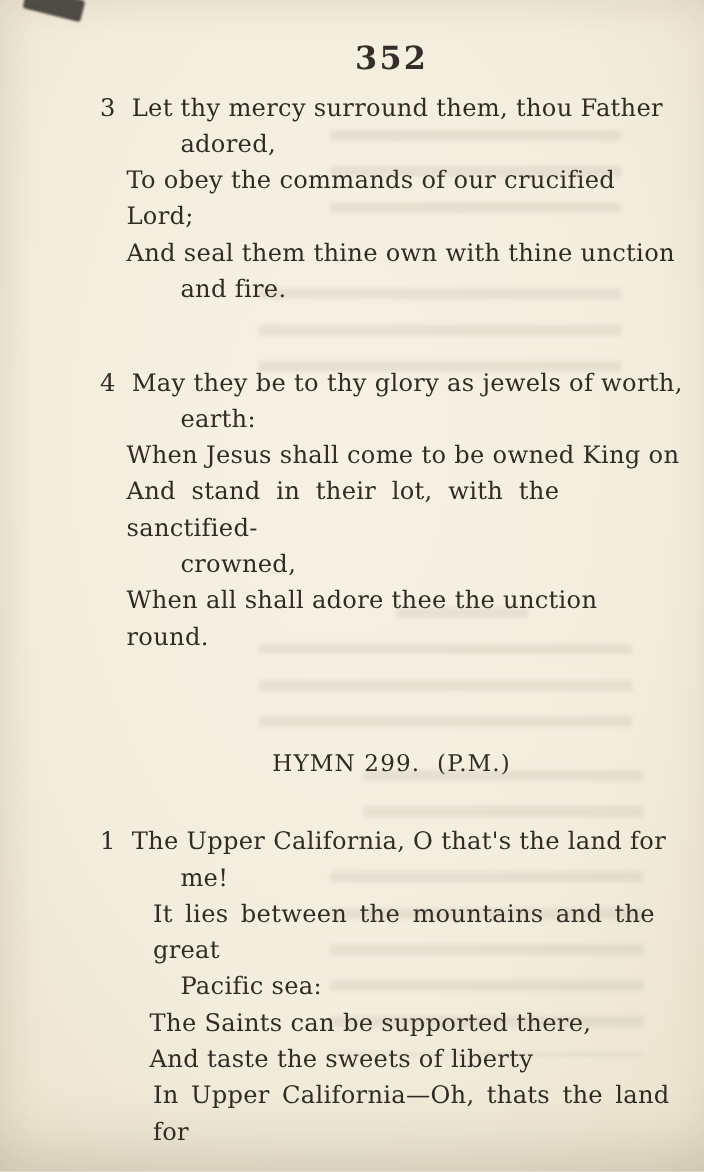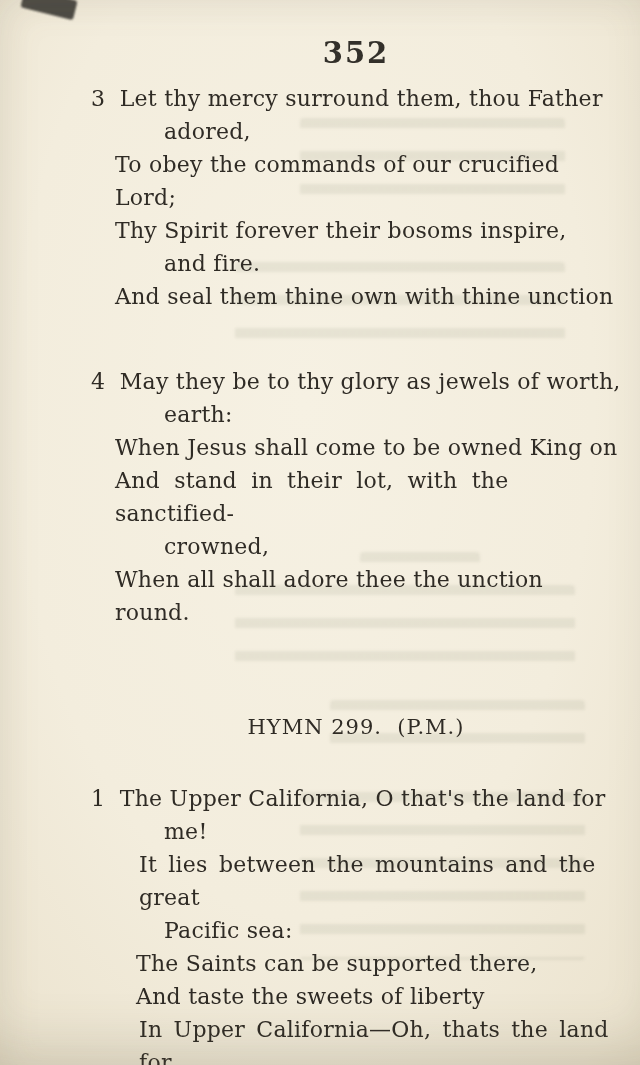--- a/index.html
+++ b/index.html
@@ -111,23 +111,22 @@
   <div class="ghost" style="left:300px; top:792px; width:285px; height:168px;"></div>
 
   <div class="text-col">
 
     <div class="page-number">352</div>
 
     <div class="verse verse-3">
       <p class="line ind0">3  Let thy mercy surround them, thou Father</p>
       <p class="line ind2">adored,</p>
       <p class="line ind1">To obey the commands of our crucified Lord;</p>
-      <p class="line ind1">Thy Spirit forever their bosoms inspire,</p>
+      <p class="line ind1">And seal them thine own with thine unction</p>
       <p class="line ind2">and fire.</p>
-      <p class="line ind1">And seal them thine own with thine unction</p>
     </div>
 
     <div class="verse verse-4">
       <p class="line ind0">4  May they be to thy glory as jewels of worth,</p>
       <p class="line ind2">earth:</p>
       <p class="line ind1">When Jesus shall come to be owned King on</p>
       <p class="line ind1 ws2">And stand in their lot, with the sanctified-</p>
       <p class="line ind2">crowned,</p>
       <p class="line ind1">When all shall adore thee the unction round.</p>
     </div>

